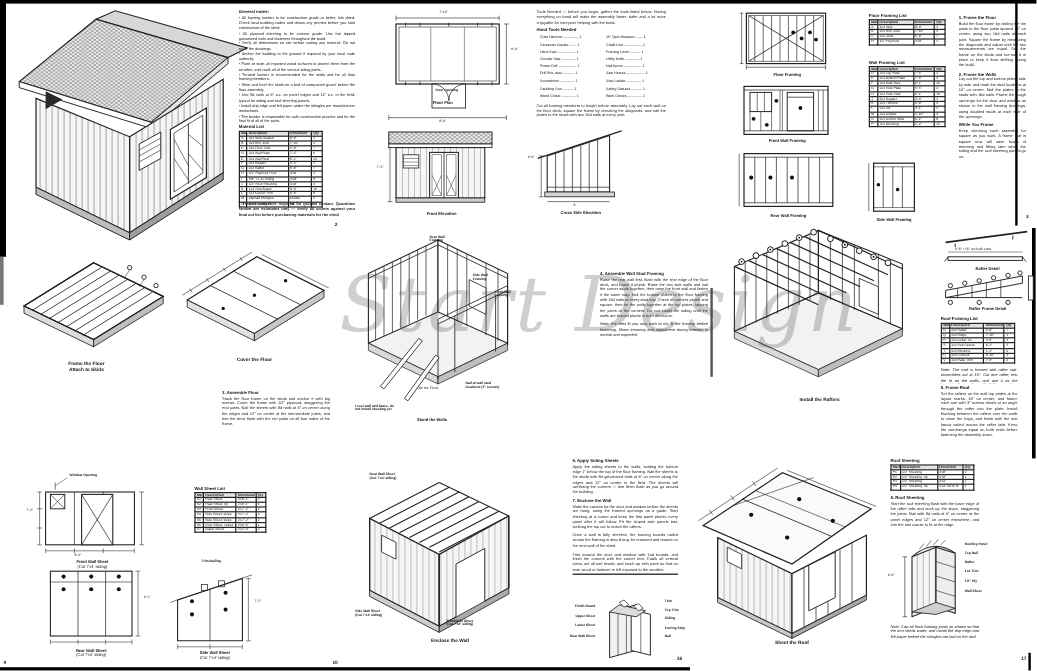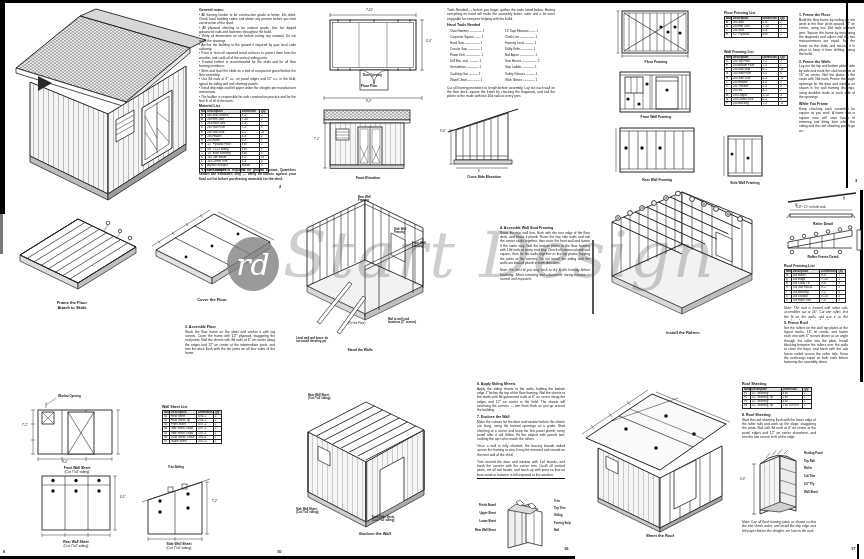--- a/index.html
+++ b/index.html
@@ -1179,25 +1179,20 @@
   <div class="lbl" style="position:static;margin-bottom:4.5px">Roofing Panel</div>
       <div class="lbl" style="position:static;margin-bottom:4.5px">Top Rail</div>
       <div class="lbl" style="position:static;margin-bottom:4.5px">Rafter</div>
       <div class="lbl" style="position:static;margin-bottom:4.5px">1x4 Trim</div>
       <div class="lbl" style="position:static;margin-bottom:4.5px">1/2″ Ply</div>
       <div class="lbl" style="position:static;margin-bottom:4.5px">Wall Sheet</div>
     </div>
   <div class="lbl" style="left:740px;top:478px;font-weight:normal">6′-6″</div>
   <div class="abs t" style="left:742px;top:520px;width:74px;height:20px;overflow:hidden;font-style:italic">Note: Cap all flush framing joints as shown so that the trim sheds water, and install the drip edge and felt paper before the shingles are laid on the roof.</div>
 
-  <div class="wm" style="left:227px;top:237px">
-    <div class="wm-logo">
-        <span>rd</span>
-      </div>
-  </div>
   <div class="wm wm-text" style="left:283px;top:218px">Start Design</div>
 
   <div class="pgno" style="left:279px;top:184px">2</div>
   <div class="pgno" style="left:855px;top:178px">3</div>
   <div class="pgno" style="left:3px;top:549px">9</div>
   <div class="pgno" style="left:277px;top:549px">10</div>
   <div class="pgno" style="left:564px;top:546px">16</div>
   <div class="pgno" style="left:851px;top:546px">17</div>
 
 </div>

